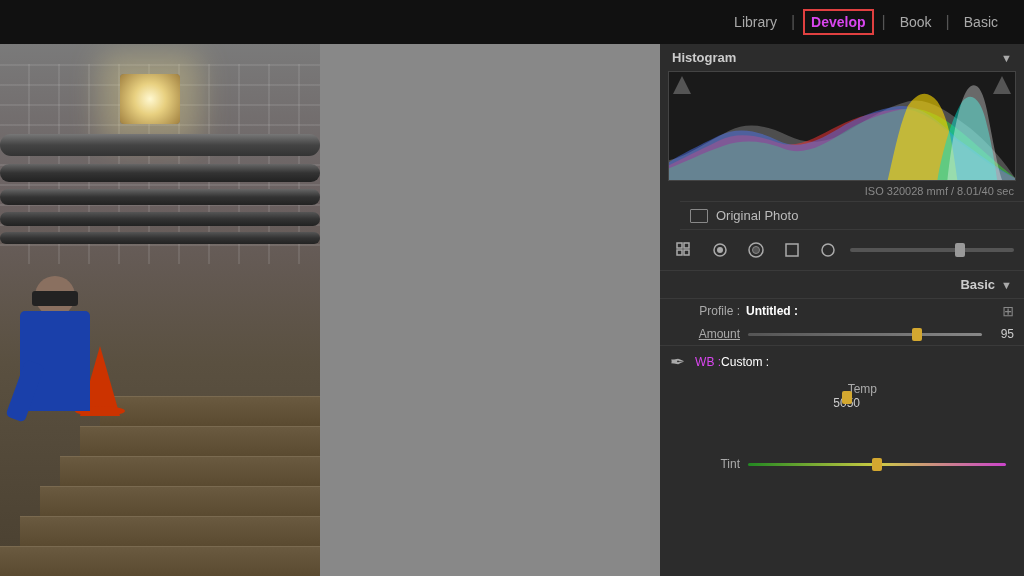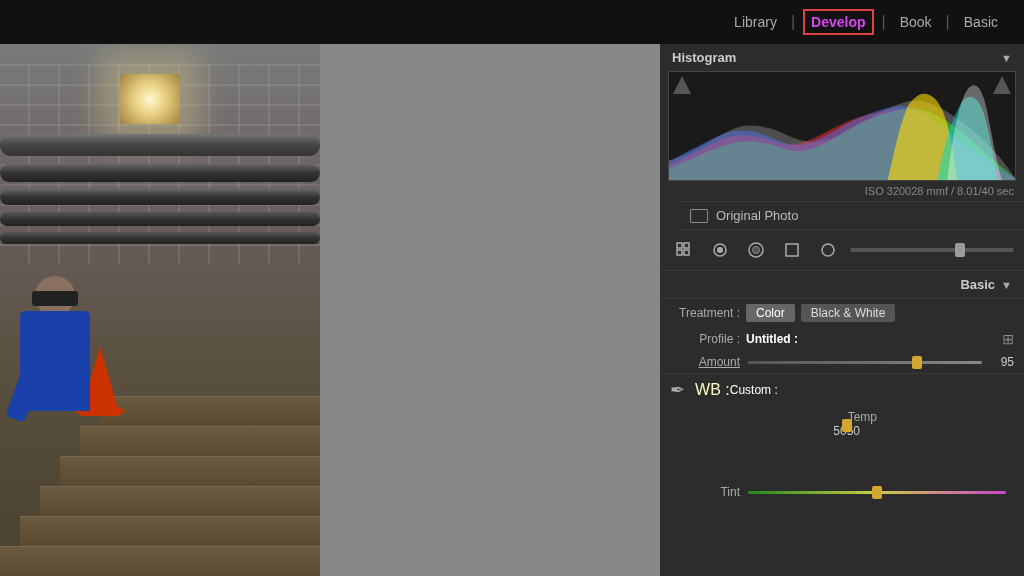--- a/index.html
+++ b/index.html
@@ -453,22 +453,22 @@
       padding: 5px 10px;
       border-top: 1px solid #3a3a3a;
     }
     .eyedropper-icon {
       color: #aaa;
       font-size: 18px;
       margin-right: 10px;
       cursor: pointer;
     }
     .wb-label {
-      color: #fef9c3;
-      font-size: 16px;
+      color: #d946ef;
+      font-size: 12px;
     }
     .wb-value {
       color: #fff;
       font-size: 12px;
       margin-left: 0;
       font-weight: 500;
     }
 
     
     .temp-row {
@@ -671,25 +671,20 @@
       <div class="tool-slider-container">
         <div class="tool-slider-thumb"></div>
       </div>
     </div>
 
     <div class="section-header">
       <span class="section-title">Basic</span>
       <span class="section-arrow">▼</span>
     </div>
 
-    <div class="adjustment-row">
-      <span class="adj-label">Treatment :</span>
-      <div class="treatment-btn active">Color</div>
-      <div class="treatment-btn">Black &amp; White</div>
-    </div>
 
     <div class="profile-row">
       <span class="profile-label">Profile :</span>
       <span class="profile-value">Untitled :</span>
       <span class="profile-grid-icon">⊞</span>
     </div>
 
     <div class="amount-row">
       <span class="amount-label">Amount</span>
       <div class="amount-slider-track">

